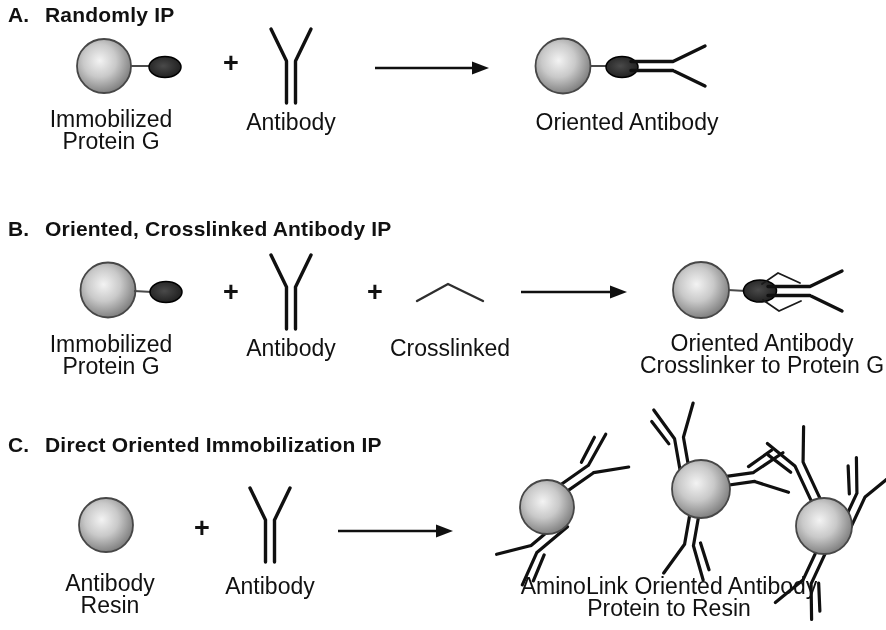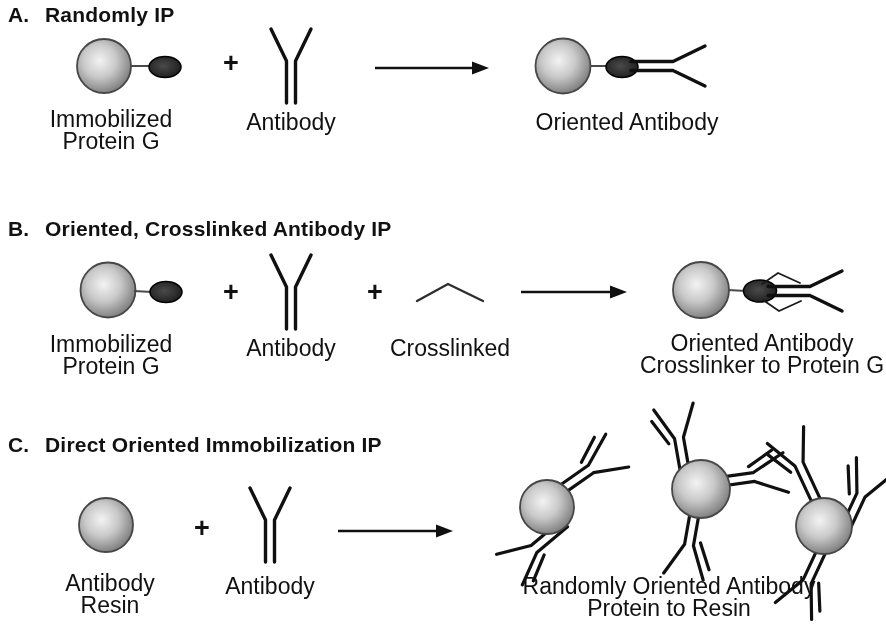--- a/index.html
+++ b/index.html
@@ -149,17 +149,17 @@
   <div class="section-title" style="top:433px;">
     <span class="letter">C.</span><span>Direct Oriented Immobilization IP</span>
   </div>
   <div class="plus" style="left:202px; top:528px;">+</div>
   <div class="lbl" style="left:110px; top:572px;">
     <div>Antibody</div>
     <div>Resin</div>
   </div>
   <div class="lbl" style="left:270px; top:575px;">Antibody</div>
   <div class="lbl" style="left:669px; top:575px;">
-    <div>Randomly Oriented Antibody</div>
+    <div>AminoLink Oriented Antibody</div>
     <div>Protein to Resin</div>
   </div>
 
 </div>
 
 </body></html>

